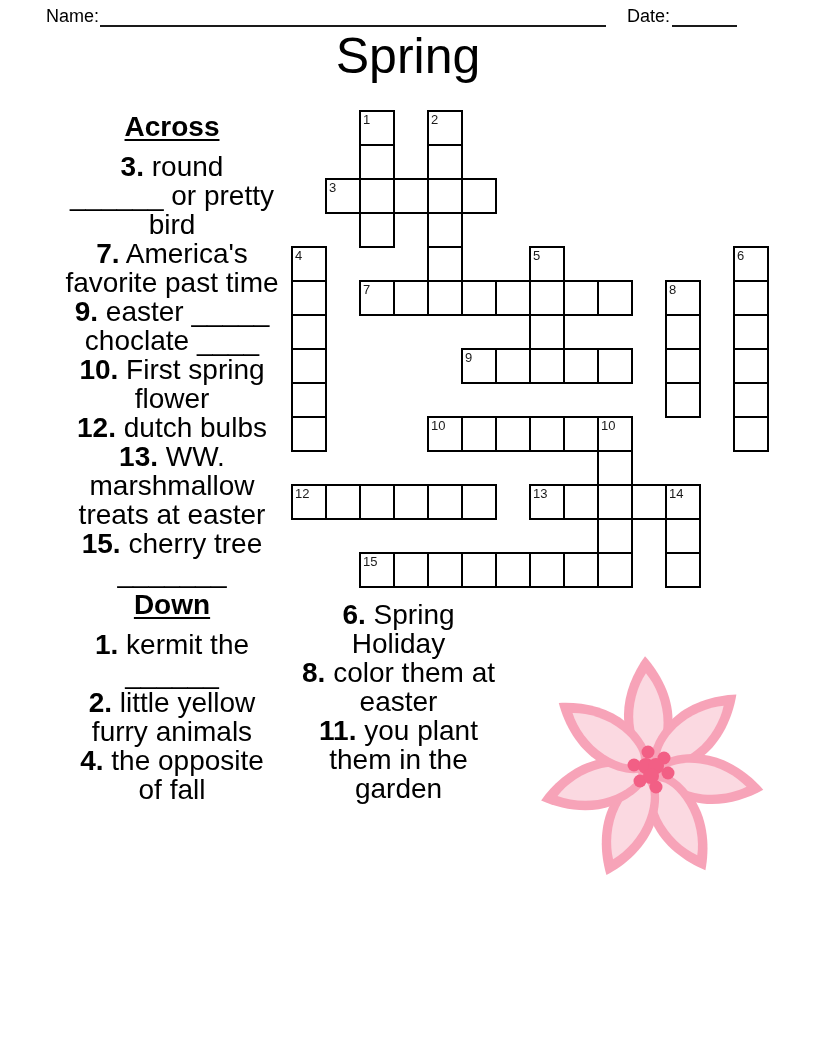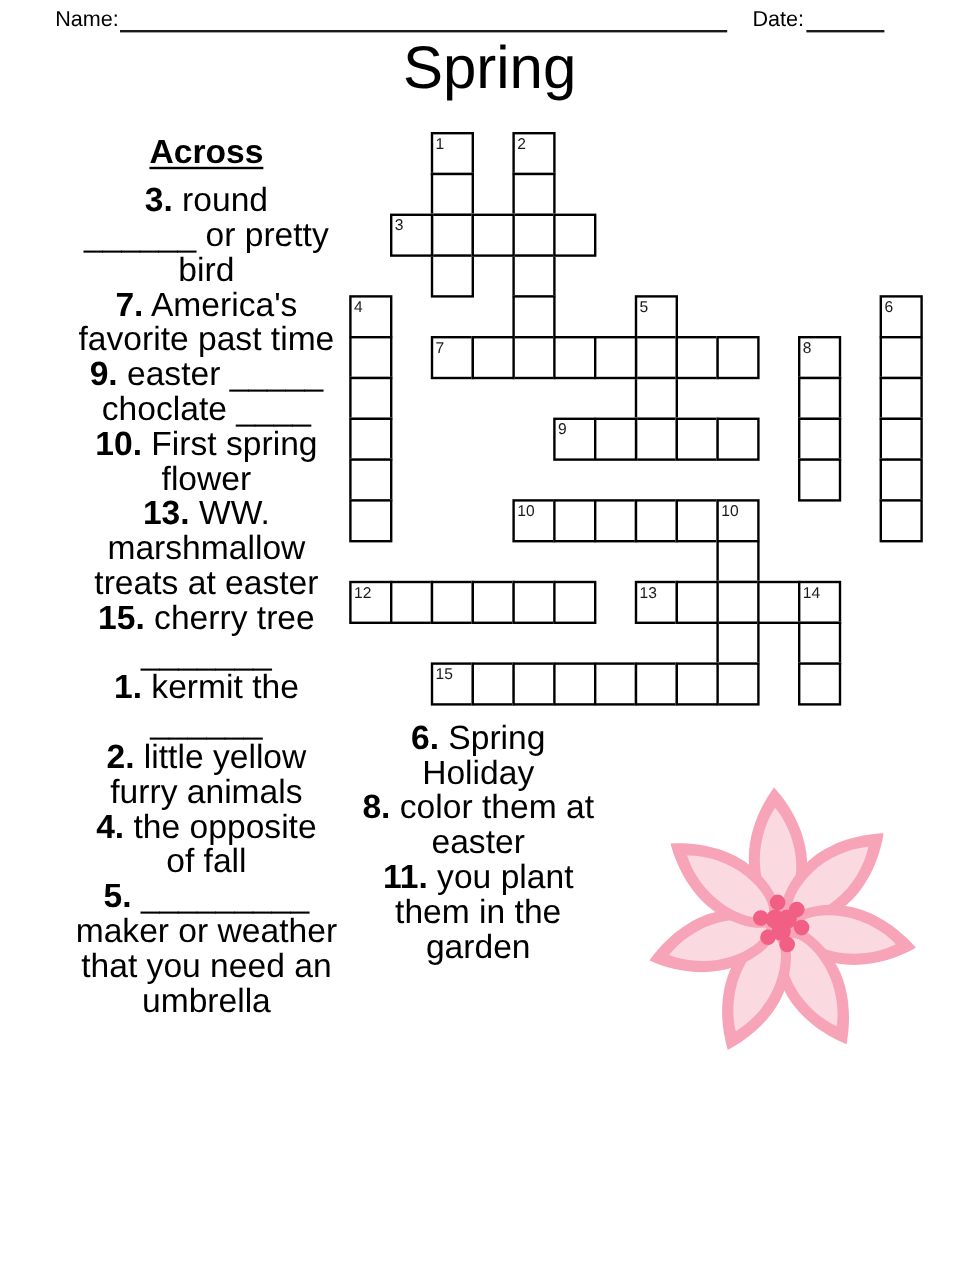--- a/index.html
+++ b/index.html
@@ -47,37 +47,35 @@
   <div id="across-list">
       <div class="clue"><span class="num">3.</span> round
 ______ or pretty
 bird</div>
       <div class="clue"><span class="num">7.</span> America's
 favorite past time</div>
       <div class="clue"><span class="num">9.</span> easter _____
 choclate ____</div>
       <div class="clue"><span class="num">10.</span> First spring
 flower</div>
+      <div class="clue"><span class="num">12.</span> dutch bulbs</div>
       <div class="clue"><span class="num">13.</span> WW.
 marshmallow
 treats at easter</div>
       <div class="clue"><span class="num">15.</span> cherry tree
 _______</div>
     </div>
+  <div class="heading" id="down-heading">Down</div>
   <div id="down-list-1">
       <div class="clue"><span class="num">1.</span> kermit the
 ______</div>
       <div class="clue"><span class="num">2.</span> little yellow
 furry animals</div>
       <div class="clue"><span class="num">4.</span> the opposite
 of fall</div>
-      <div class="clue"><span class="num">5.</span> _________
-maker or weather
-that you need an
-umbrella</div>
     </div>
 </div>
 
 <div class="clue-col" id="clues-right">
   <div id="down-list-2">
       <div class="clue"><span class="num">6.</span> Spring
 Holiday</div>
       <div class="clue"><span class="num">8.</span> color them at
 easter</div>
       <div class="clue"><span class="num">11.</span> you plant

